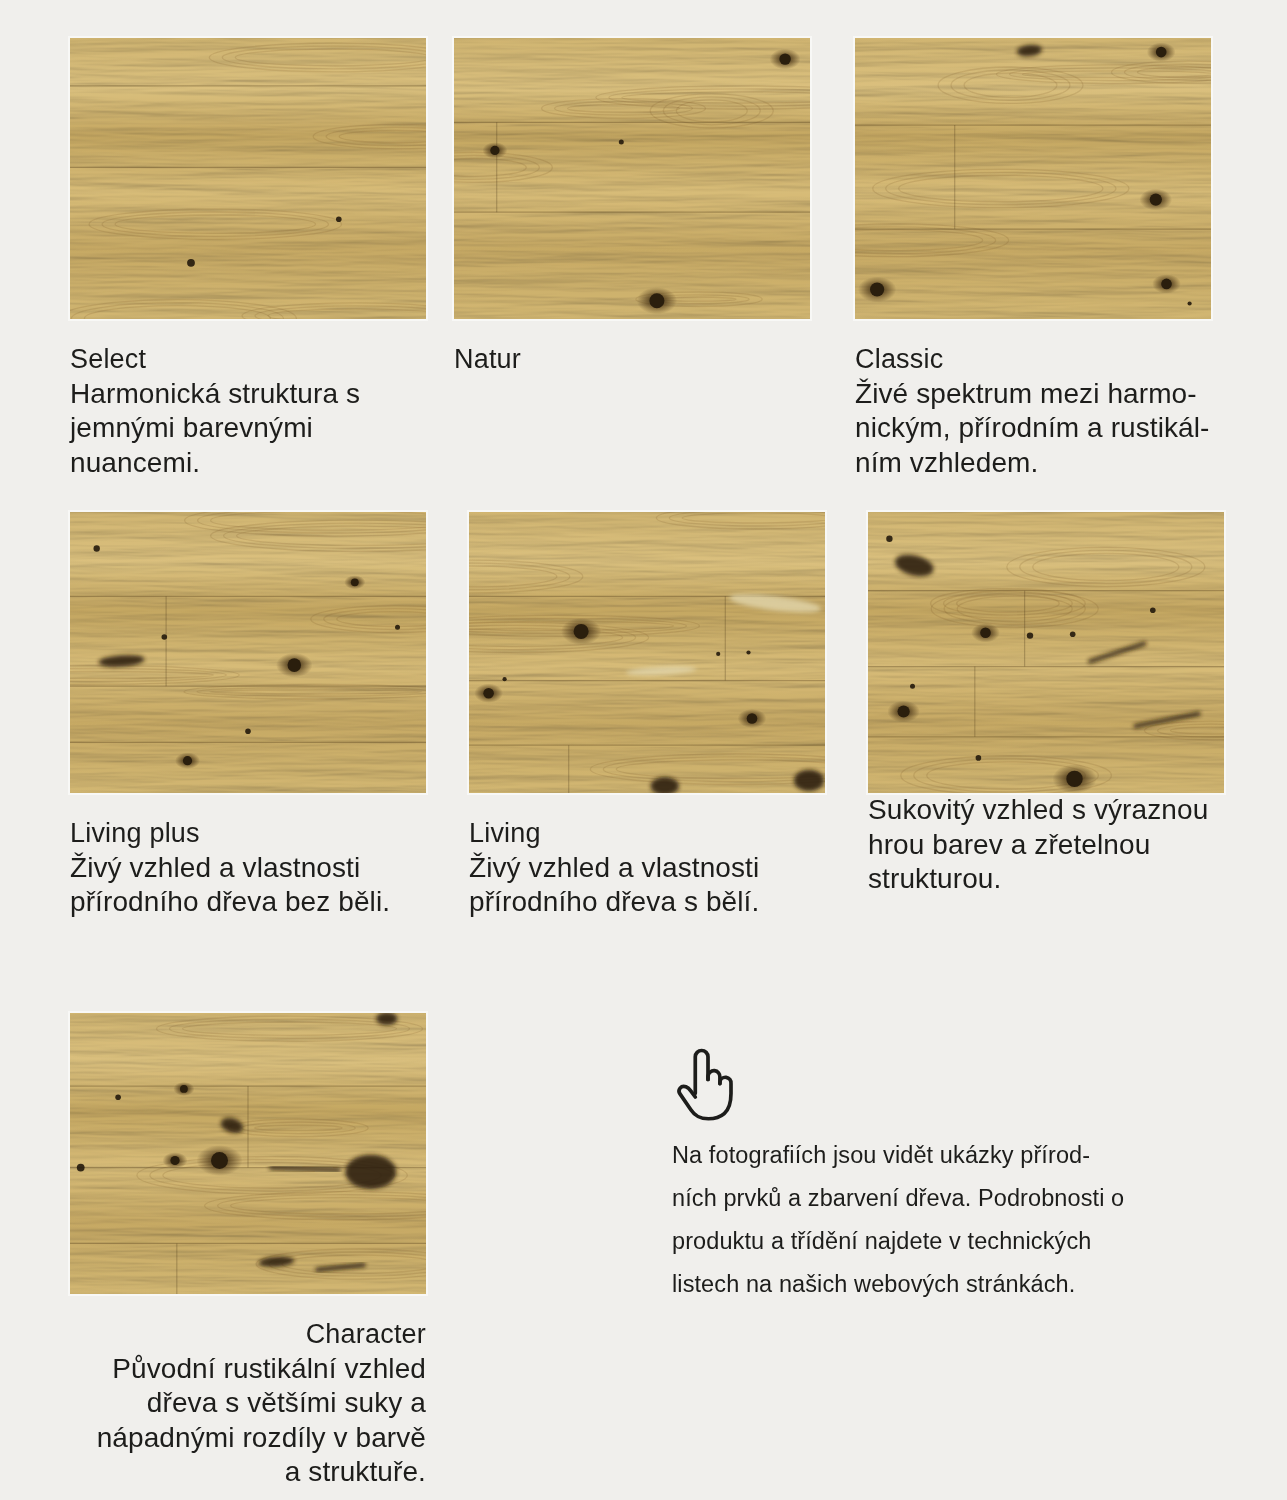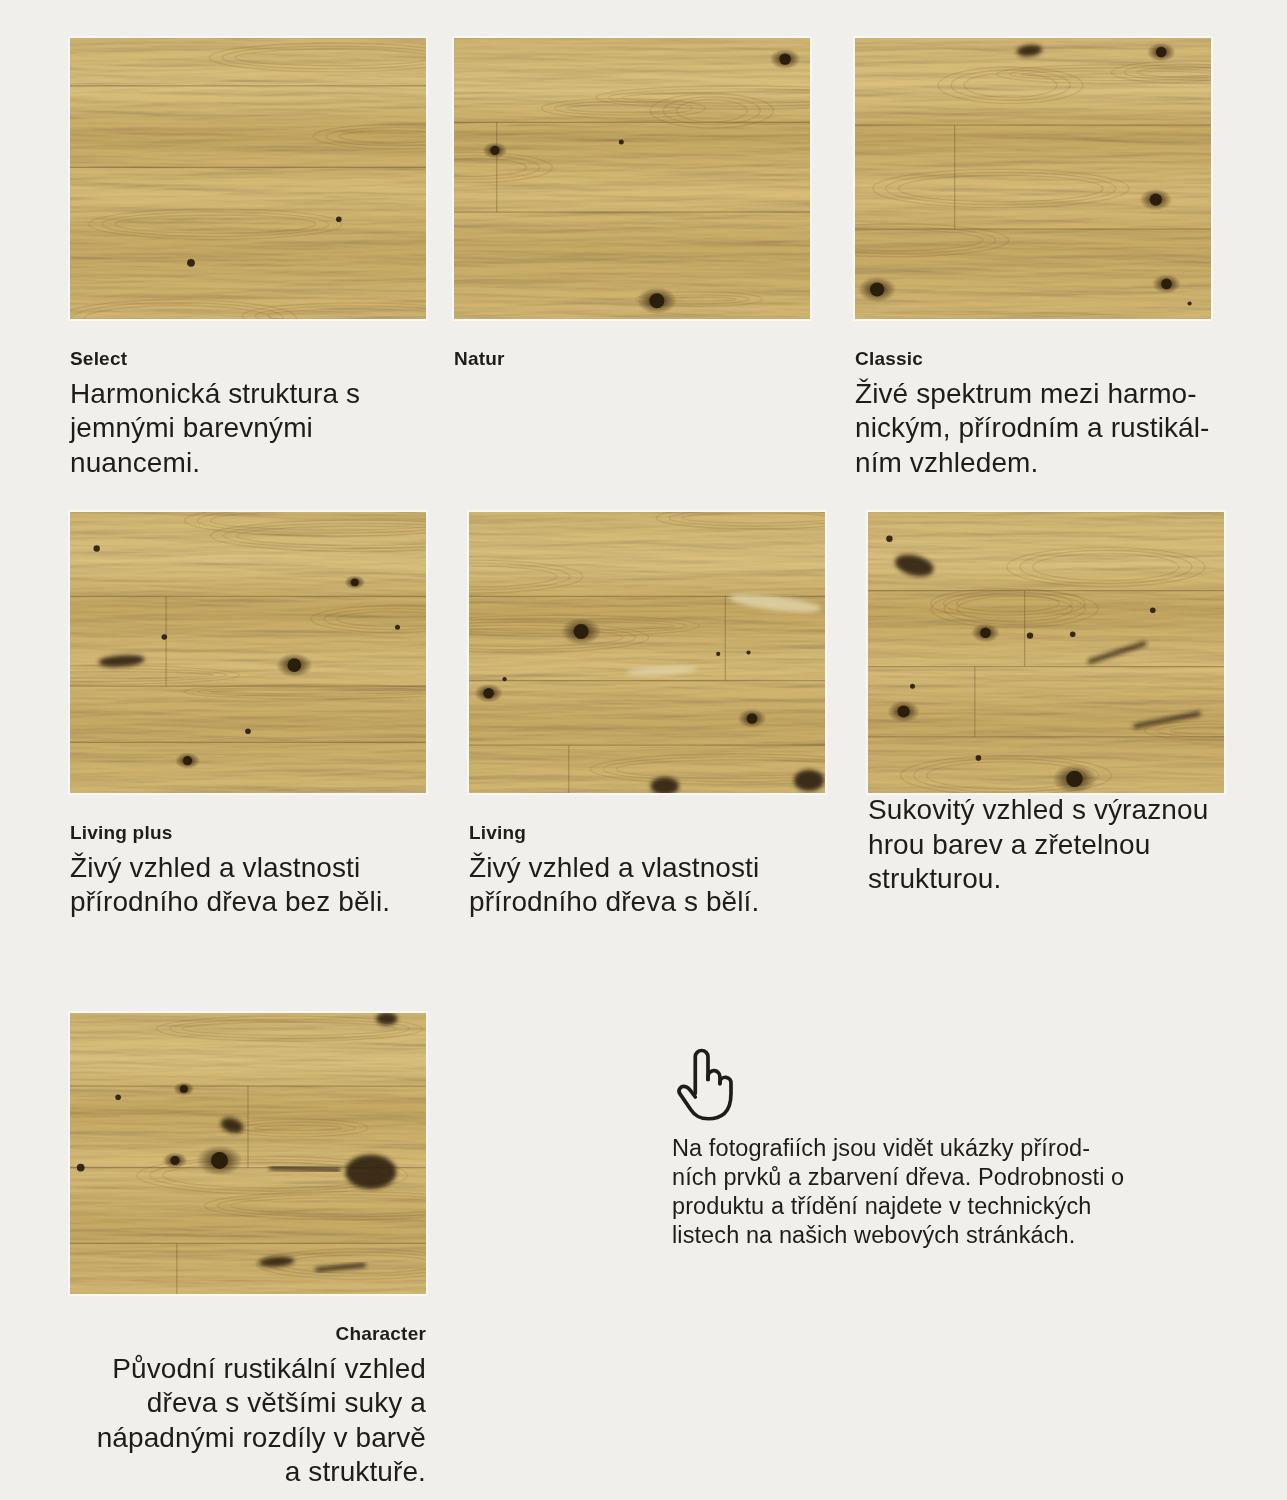--- a/index.html
+++ b/index.html
@@ -20,32 +20,32 @@
   #card-5{left:868px;top:512px;}
   #card-6{left:70px;top:1013px;text-align:right;}
   .photo{
     width:356px;height:281px;
     outline:2px solid rgba(255,255,255,.55);
     background:#b79a56;
     overflow:hidden;
   }
   .photo svg{display:block;}
   .title{
-    font-size:19px;line-height:34.5px;font-weight:700;
+    font-size:27px;line-height:34.5px;font-weight:400;
     margin:23px 0 0 0;letter-spacing:.2px;
   }
   .desc{
     font-size:28px;line-height:34.5px;font-weight:400;
     margin:0;letter-spacing:.1px;white-space:pre-line;
   }
   .note{position:absolute;left:672px;top:1043px;width:545px;}
   .hand{width:64px;height:78px;}
   .note-text{
     margin:13px 0 14px 0;
-    font-size:23.5px;line-height:29px;letter-spacing:.1px;
+    font-size:23.5px;line-height:43px;letter-spacing:.1px;
     white-space:pre-line;
   }
 </style>
 </head>
 <body>
 
 <section class="card" id="card-0">
   <div class="photo">
       <svg viewBox="0 0 356 281" width="356" height="281" preserveAspectRatio="none" role="img">
         <defs>

